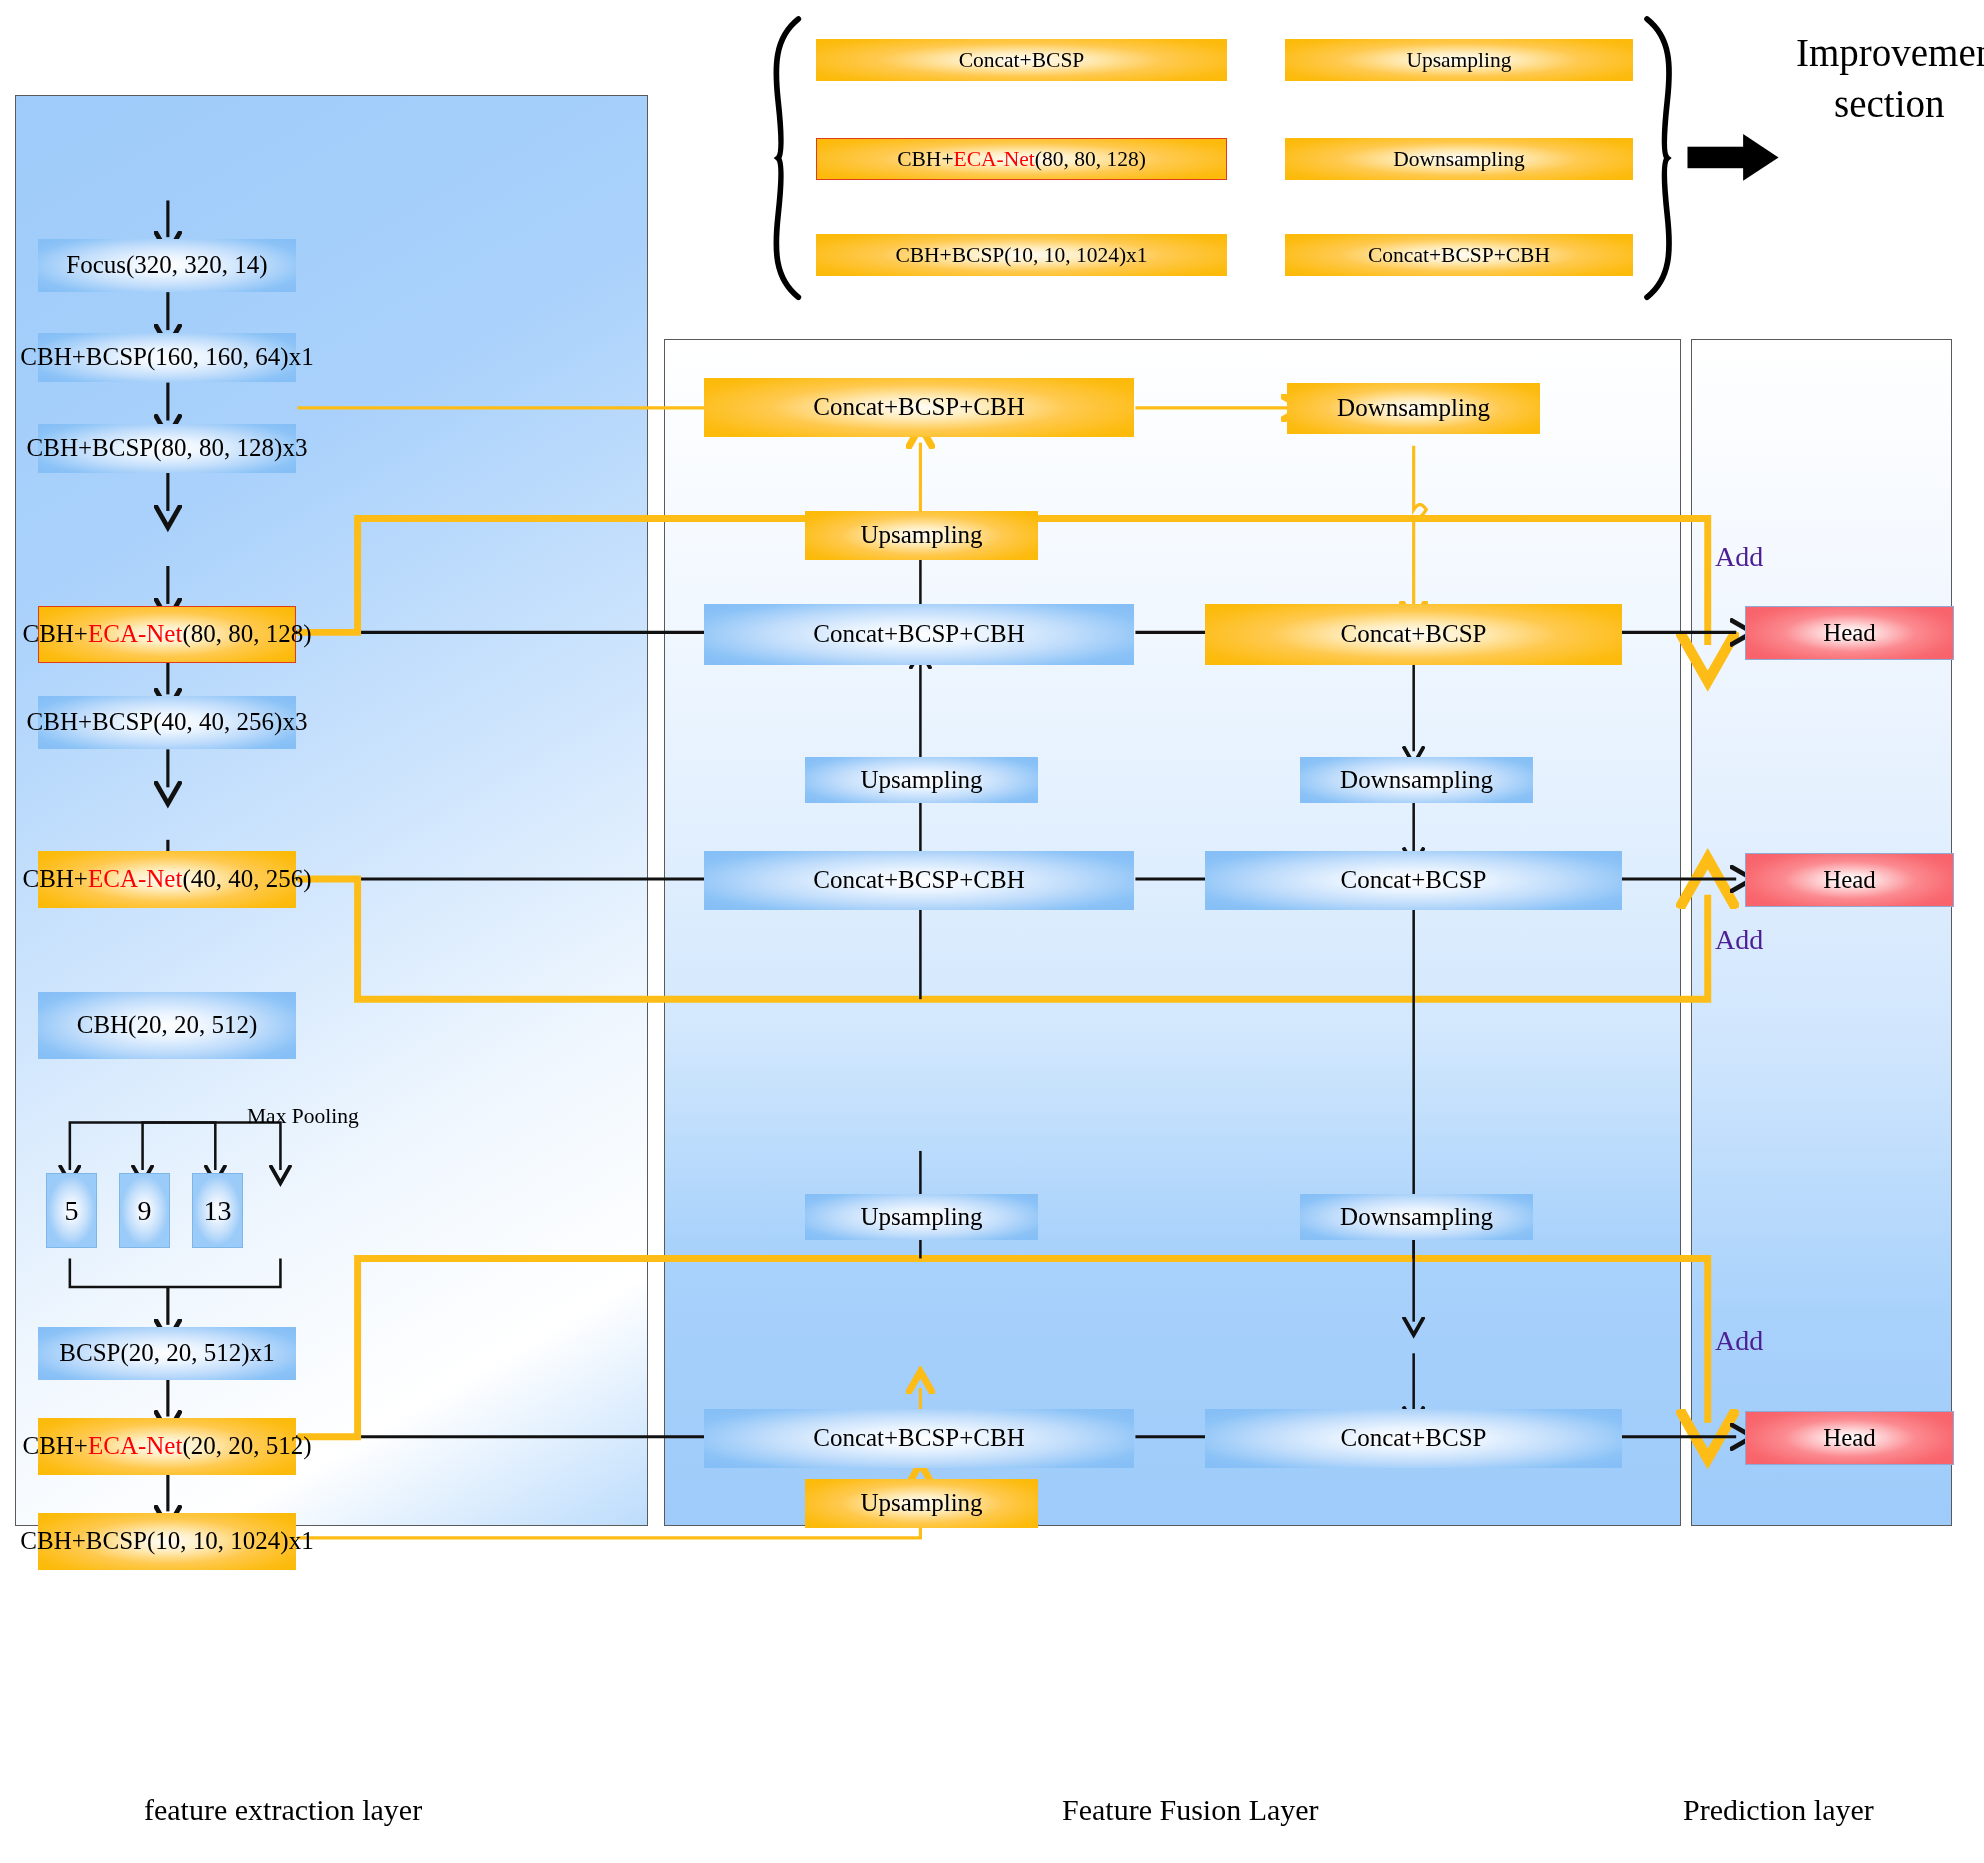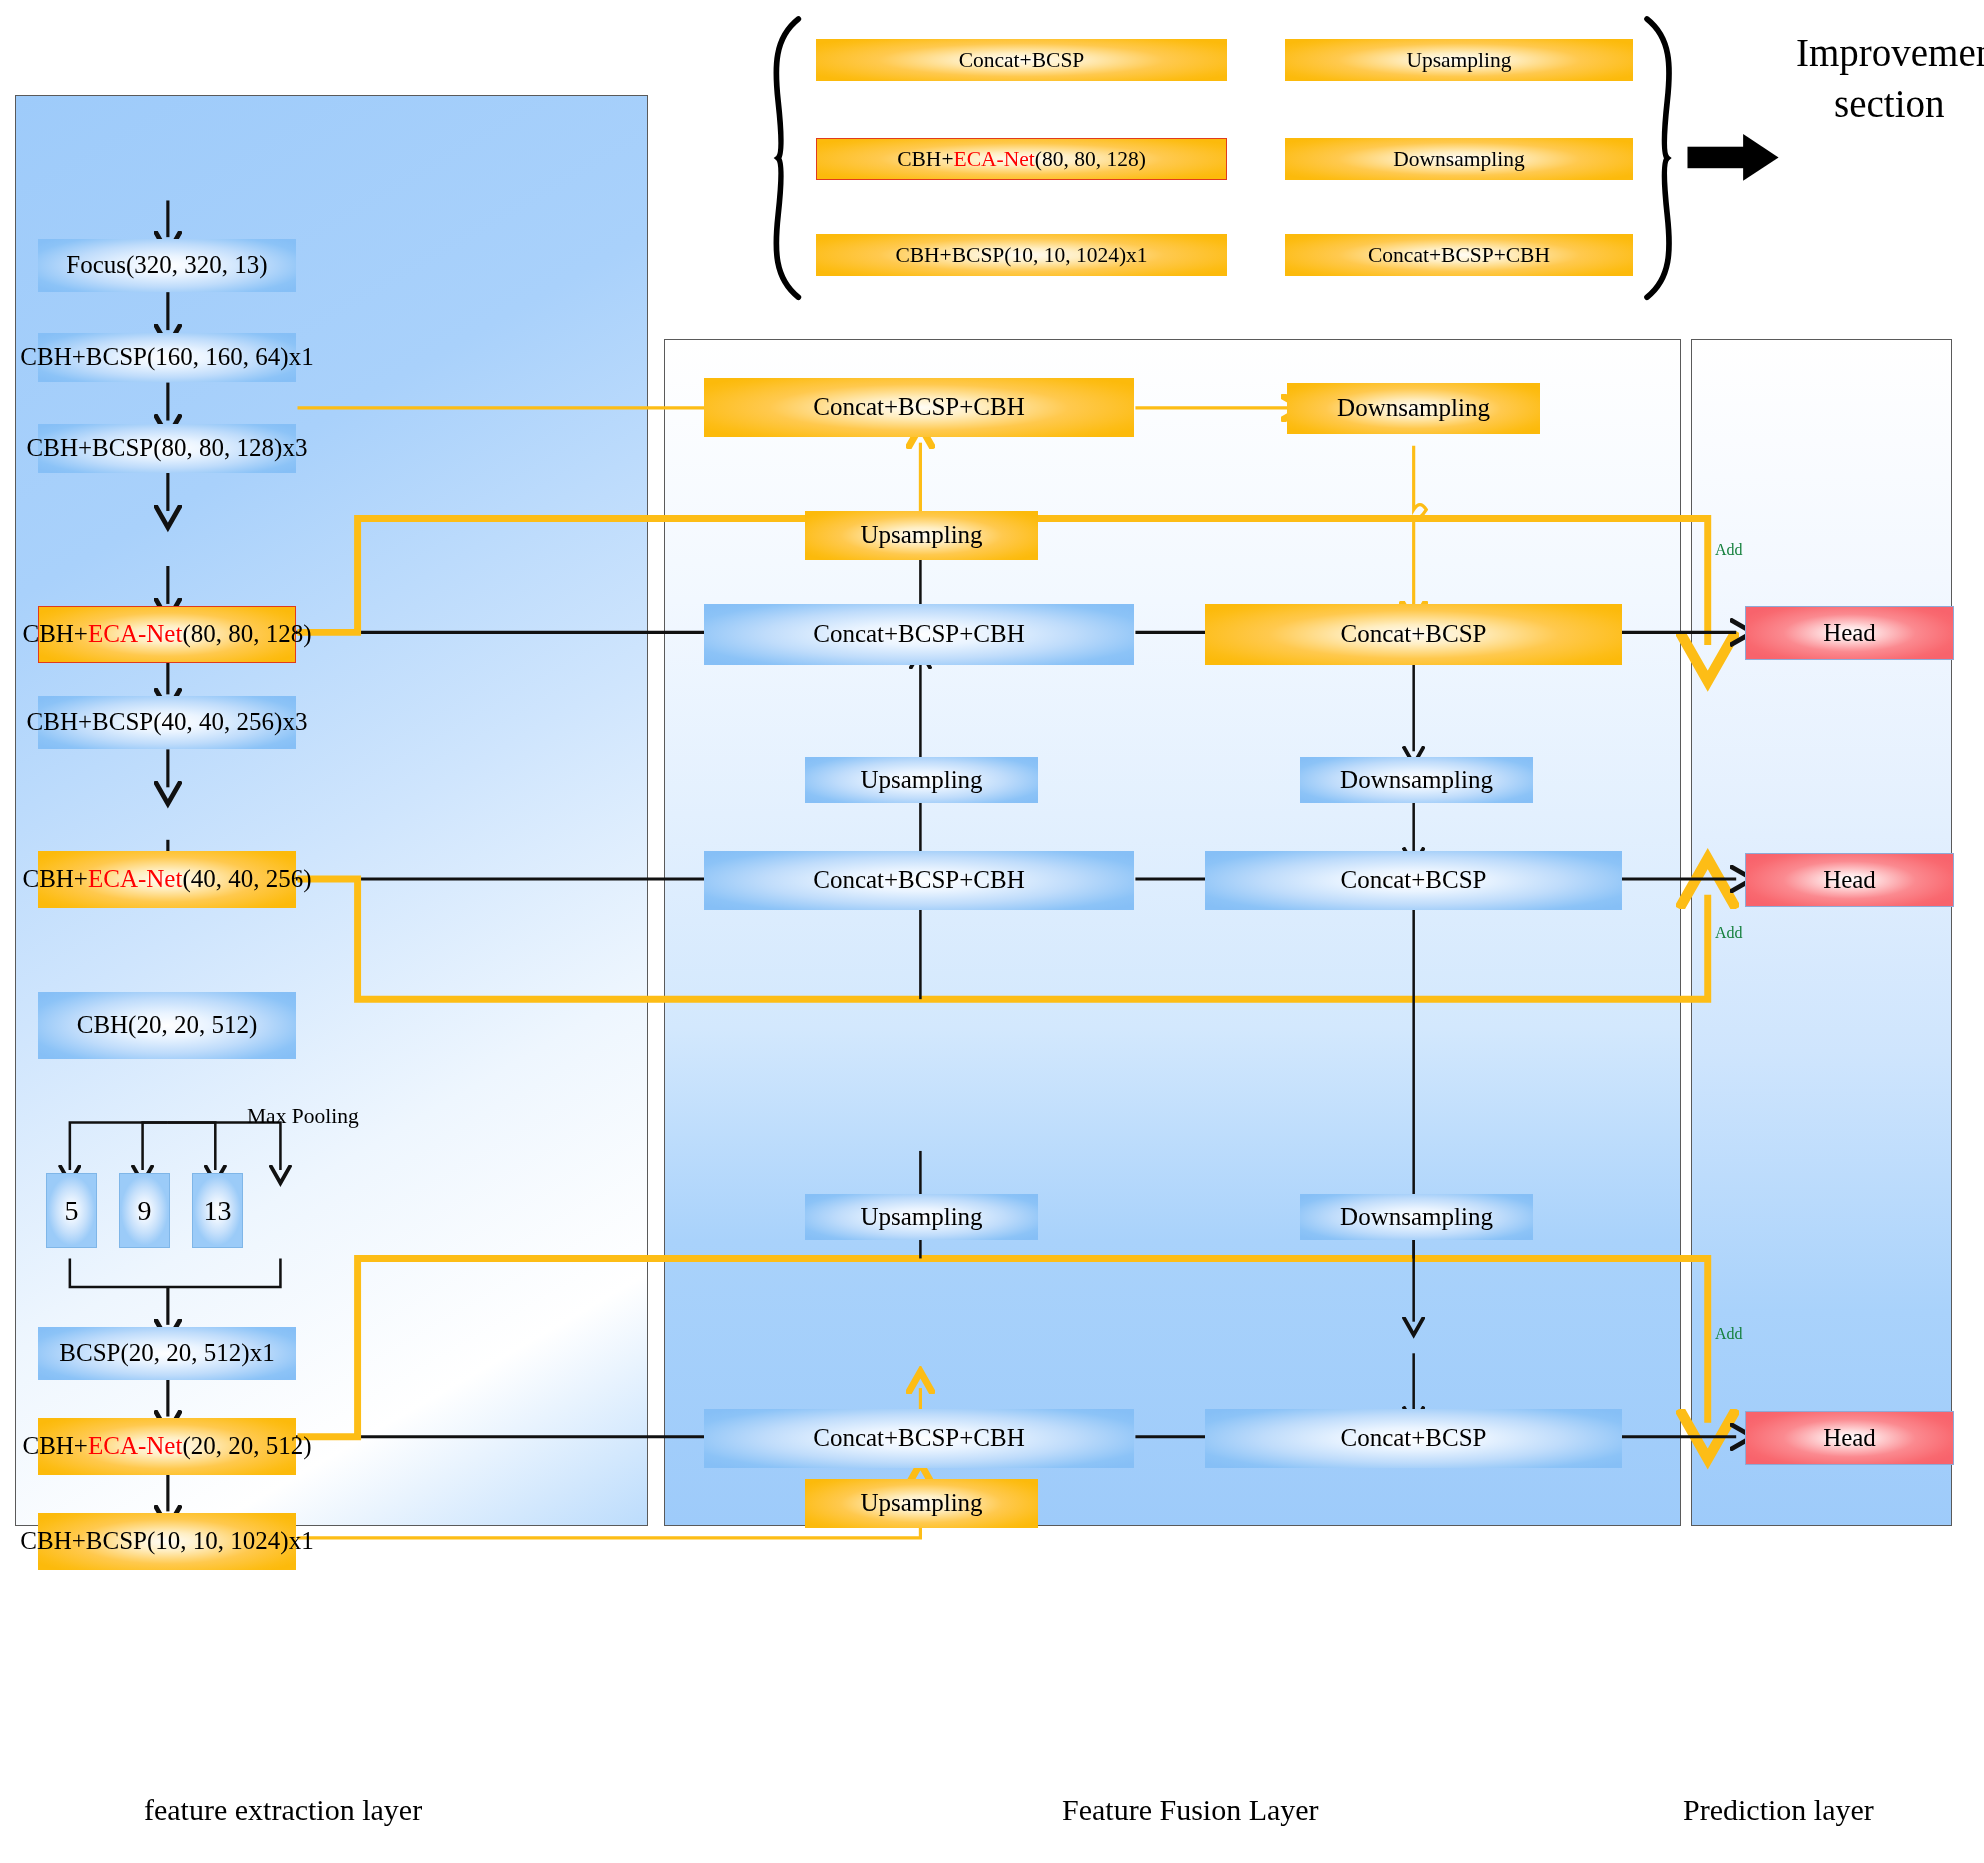--- a/index.html
+++ b/index.html
@@ -25,21 +25,21 @@
               border:1.3px solid #e03b1c;}
   .green{background:radial-gradient(ellipse 58% 66% at 50% 50%,#ffffff 0%,#f2f8e0 22%,#bad86a 58%,#92c93c 90%,#8cc63e 100%);}
   .red{background:radial-gradient(ellipse 58% 66% at 50% 50%,#ffffff 0%,#ffe3e4 18%,#fb8a90 55%,#f96970 88%,#f8636c 100%);
        border:0.6px solid #8ea9d6;}
   .sq{background:radial-gradient(ellipse 52% 52% at 50% 50%,#ffffff 0%,#f0f7ff 22%,#c6e0fb 60%,#9bcbf8 92%);
       border:0.6px solid #7fb6e8;}
 
   
   .lbl{position:absolute;color:#000;white-space:nowrap;z-index:8;}
   .colcap{font-size:30px;}
-  .addlbl{position:absolute;color:#15803d;font-size:16px;z-index:9;white-space:nowrap;text-align:center;}
+  .addlbl{position:absolute;color:#4c1d95;font-size:28px;z-index:9;white-space:nowrap;text-align:center;}
 
   
   svg.wires{position:absolute;left:0;top:0;width:1985px;height:1863px;overflow:visible;}
   #wires-under{z-index:3;}
   #wires-over{z-index:7;pointer-events:none;}
   .kline{fill:none;stroke:#111;stroke-width:5;}
   .kthin{fill:none;stroke:#111;stroke-width:4;}
   .yline{fill:none;stroke:#FDBD16;stroke-width:11;}
   .ythin{fill:none;stroke:#FDBD16;stroke-width:5;}
   .brk{fill:none;stroke:#000;stroke-width:9;stroke-linecap:round;}
@@ -142,21 +142,21 @@
       <path class="ythin" d="M1455,2290 L1455,2195" marker-end="url(#ya2)"></path>
     </g>
 
     <g>
       <path class="kline" d="M2440,1000 L2745,1000" marker-end="url(#ka)"></path>
       <path class="kline" d="M2440,1390 L2745,1390" marker-end="url(#ka)"></path>
       <path class="kline" d="M2440,2272 L2745,2272" marker-end="url(#ka)"></path>
     </g>
   </svg>
 
-  <div class="node blue" style="left:38px;  top:239px;  width:258px; height:53px;">Focus(320, 320, 13)</div>
+  <div class="node blue" style="left:38px;  top:239px;  width:258px; height:53px;">Focus(320, 320, 14)</div>
   <div class="node blue" style="left:38px;  top:333px;  width:258px; height:49px;">CBH+BCSP(160, 160, 64)x1</div>
   <div class="node blue" style="left:38px;  top:424px;  width:258px; height:49px;">CBH+BCSP(80, 80, 128)x3</div>
   <div class="node orange-red" style="left:38px;  top:606px;  width:258px; height:57px;">
     <span>CBH+</span>
       <span style="color:#FF0000">ECA-Net</span>
       <span>(80, 80, 128)</span>
   </div>
   <div class="node blue" style="left:38px;  top:696px; width:258px; height:53px;">CBH+BCSP(40, 40, 256)x3</div>
   <div class="node orange" style="left:38px;  top:851px; width:258px; height:57px;">
     <span>CBH+</span>

